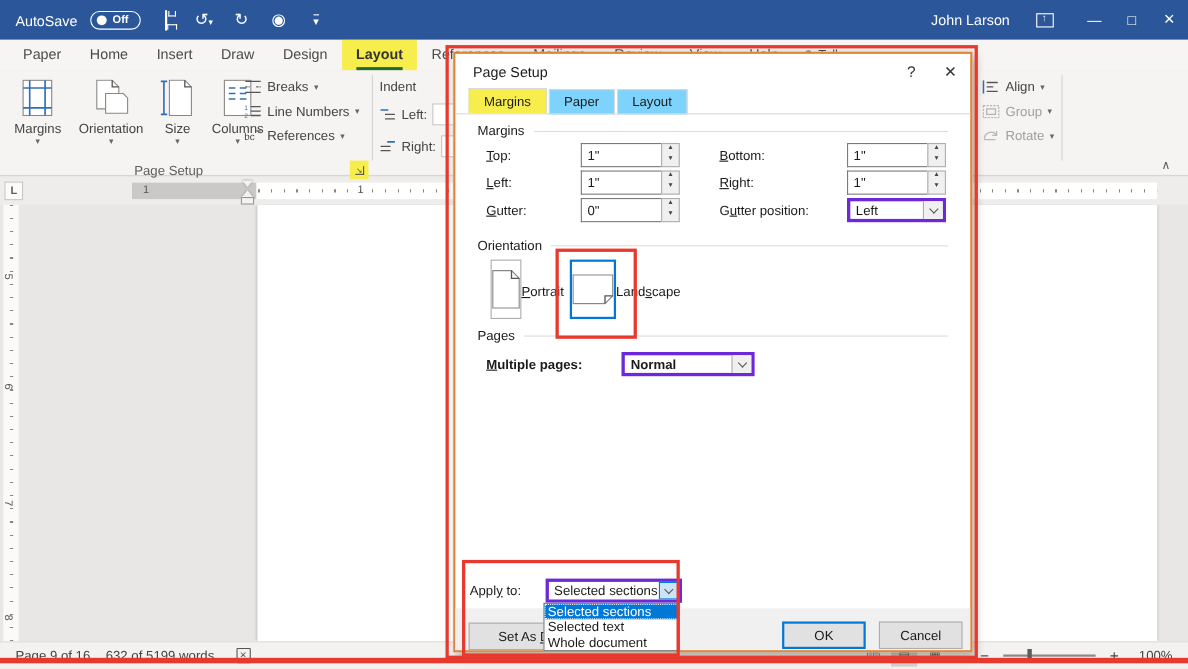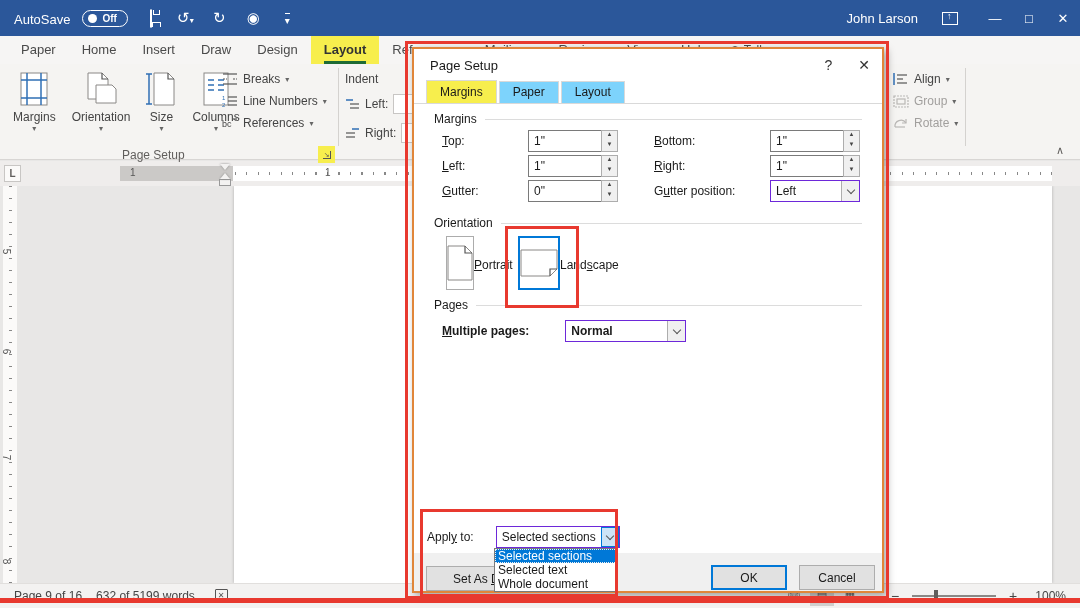--- a/index.html
+++ b/index.html
@@ -123,21 +123,21 @@
   .dlg-tab.active { background:#f7ee4d; z-index:1; padding-top:4px; top:-1px; font-weight:normal; }
   .dlg-fieldset { border:none; border-top:1px solid #dcdcdc; margin:8px 20px 0 20px; position:relative; }
   .dlg-fieldset legend { padding:0 8px 0 0; margin-left:0; }
   .mg-grid { display:grid; grid-template-columns:86px 90px 36px 116px 90px; align-items:center;
              row-gap:3px; padding:4px 0 6px 8px; }
   .spinbox { display:flex; height:22px; }
   .spin-input { flex:1; border:1px solid #7a7a7a; border-right:none; background:#fff; display:flex;
                 align-items:center; padding-left:5px; }
   .spin-btns { width:17px; border:1px solid #adadad; display:flex; flex-direction:column; background:#f0f0f0; }
   .spin-btns div { flex:1; font-size:6px; line-height:7px; color:#444; text-align:center; cursor:pointer; }
-  .combo { display:flex; height:22px; border:1px solid #6d28d9; background:#fff; cursor:pointer; }
+  .combo { display:flex; height:22px; border:3px solid #6d28d9; background:#fff; cursor:pointer; }
   .combo-val { flex:1; display:flex; align-items:center; padding-left:5px; overflow:hidden; white-space:nowrap; }
   .combo-btn { width:18px; background:#f0f0f0; border-left:1px solid #adadad; display:flex; align-items:center; justify-content:center; }
   .combo-btn.open { background:#cce4f7; border:1px solid #0078d7; }
   .chev { width:6px; height:6px; border-right:1.5px solid #555; border-bottom:1.5px solid #555; transform:rotate(45deg); margin-top:-3px; }
   .orient-row { display:flex; gap:16px; padding:6px 0 0 12px; }
   .orient-opt { display:flex; align-items:center; width:56px; }
   .orient-btn { width:52px; height:54px; border:1px solid #acacac; background:#fff; display:flex;
                 align-items:center; justify-content:center; cursor:pointer; }
   .orient-btn.selected { border:2px solid #0078d7; }
   .orient-opt .opt-label { margin-top:4px; }

